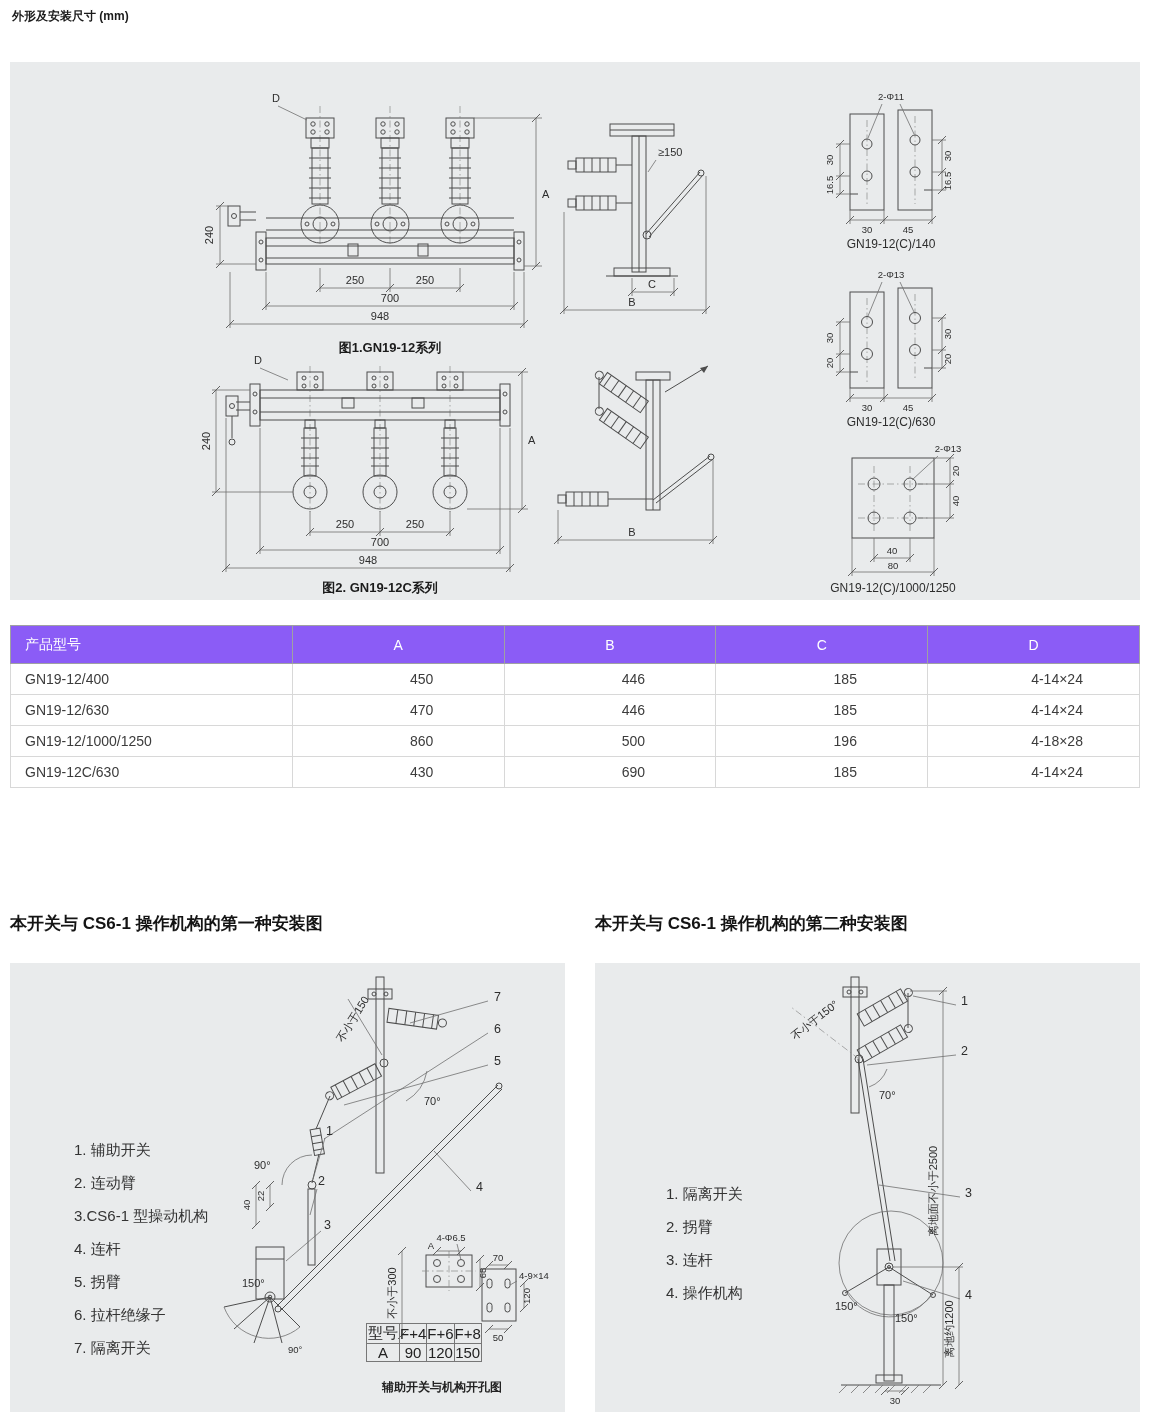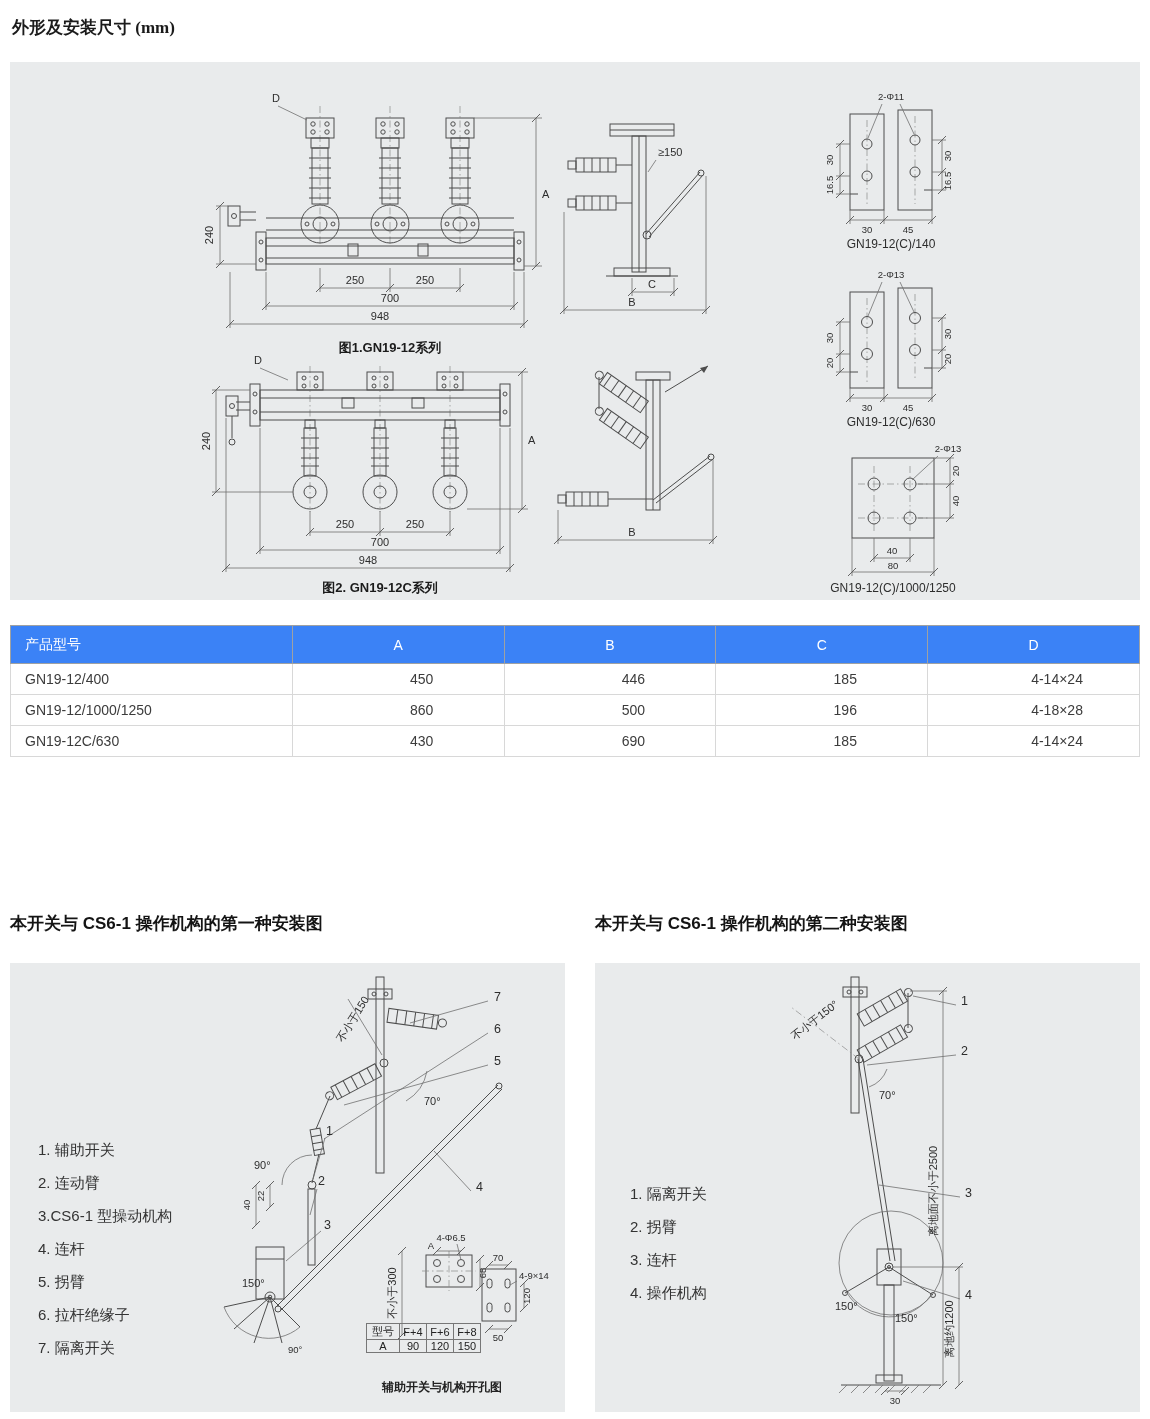--- a/index.html
+++ b/index.html
@@ -2,52 +2,52 @@
 <html><head>
 <meta charset="utf-8">
 <style>
   * { margin:0; padding:0; box-sizing:border-box; }
   html,body { background:#fff; }
   body {
     width:1150px; height:1419px; position:relative;
     font-family:"Liberation Sans","DejaVu Sans",sans-serif; color:#222;
   }
   .page-title {
-    position:absolute; left:12px; top:16px;
-    font-size:17px; font-weight:bold; color:#1b1b1b;font-family:Liberation Serif, serif;
+    position:absolute; left:12px; top:8px;
+    font-size:12px; font-weight:bold; color:#1b1b1b;
   }
   .panel { position:absolute; background:#e9ebec; }
   .panel-main { left:10px; top:62px; width:1130px; height:538px; }
   .panel-i1 { left:10px; top:963px; width:555px; height:449px; }
   .panel-i2 { left:595px; top:963px; width:545px; height:449px; }
 
   .spec-table {
     position:absolute; left:10px; top:625px; width:1130px;
     border-collapse:collapse; font-size:14px; color:#3c3c3c;
     border:1px solid #cfcfcf;
   }
   .spec-table th {
-    background:#3b82f6; color:#fff; font-weight:normal;
+    background:#8b5cf6; color:#fff; font-weight:normal;
     height:38px; border:1px solid #9fa1a2; font-size:14px; text-align:center;
   }
   .spec-table td {
     height:31px; border:1px solid #d8d8d8; text-align:center; background:#fff;padding-left:47px;
   }
   .spec-table th.model, .spec-table td.model { text-align:left; padding-left:14px; }
 
   .sec-title { position:absolute; top:912px; font-size:17px; font-weight:bold; color:#141414; }
   .sec1 { left:10px;text-align:center; } .sec2 { left:595px; }
 
-  .legend { position:absolute; font-size:15px; color:#333; line-height:33px; }
+  .legend { position:absolute; font-size:15px; color:#333; line-height:33px;margin-left:36px; }
   .legend-1 { left:28px; top:170px; }
   .legend-2 { left:35px; top:214px; }
 
   .mini-table {
     position:absolute; left:356px; top:360px; border-collapse:collapse;
-    font-size:11px; color:#222; background:transparent;
+    font-size:15px; color:#222; background:transparent;
   }
   .mini-table td { border:1px solid #777; text-align:center; width:27px; height:13px; }
   .mini-table td:first-child { width:33px; }
   .detail-caption {
     position:absolute; left:322px; top:416px; width:220px; text-align:center;
     font-size:12px; font-weight:bold; color:#222;
   }
 
   svg { position:absolute; left:0; top:0; }
   svg text { font-family:"Liberation Sans","DejaVu Sans",sans-serif; fill:#2d2d2d; }
@@ -520,20 +520,27 @@
     </thead>
     <tbody>
       <tr>
         <td class="model">GN19-12/400</td>
         <td>450</td>
         <td>446</td>
         <td>185</td>
         <td>4-14×24</td>
       </tr>
       <tr>
+        <td class="model">GN19-12/630</td>
+        <td>470</td>
+        <td>446</td>
+        <td>185</td>
+        <td>4-14×24</td>
+      </tr>
+      <tr>
         <td class="model">GN19-12/1000/1250</td>
         <td>860</td>
         <td>500</td>
         <td>196</td>
         <td>4-18×28</td>
       </tr>
       <tr>
         <td class="model">GN19-12C/630</td>
         <td>430</td>
         <td>690</td>

